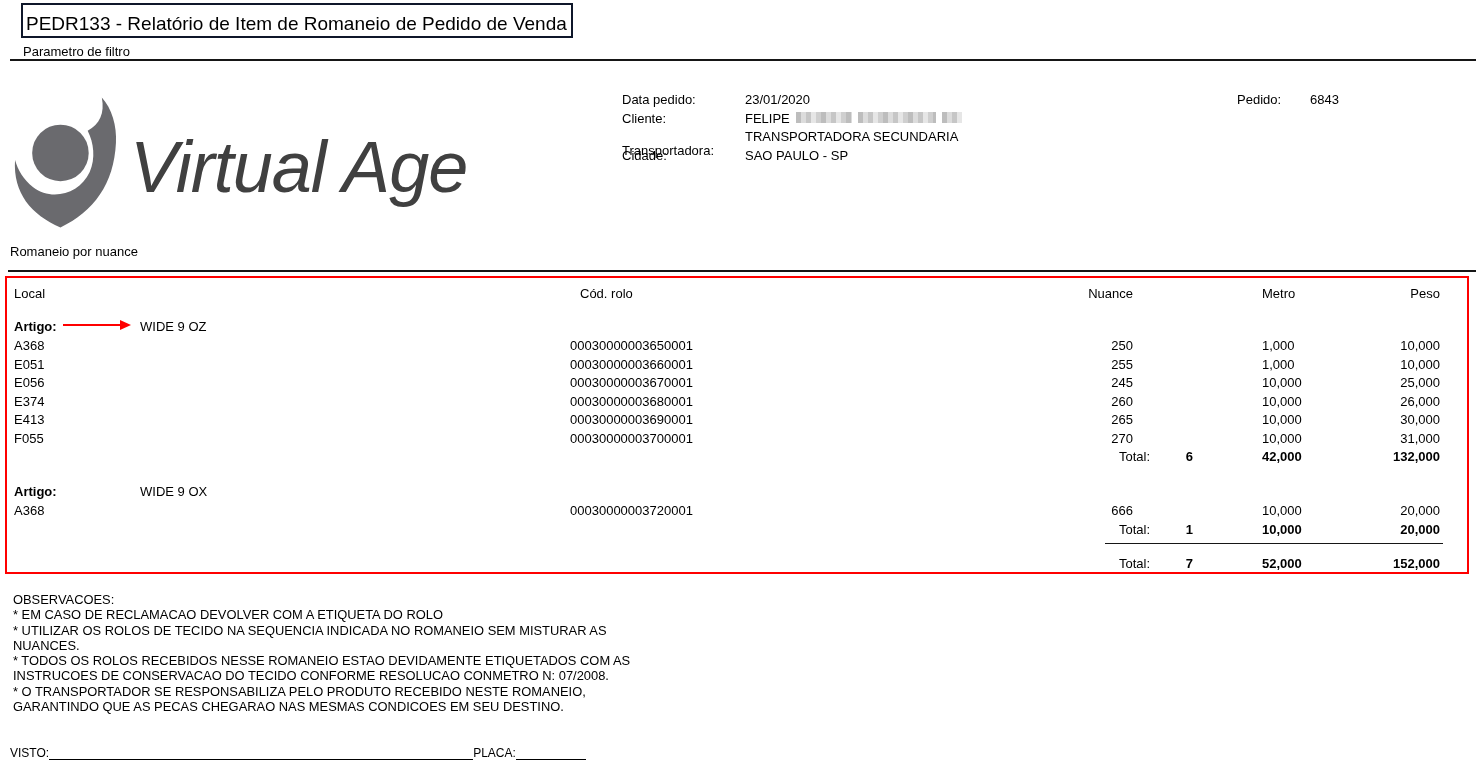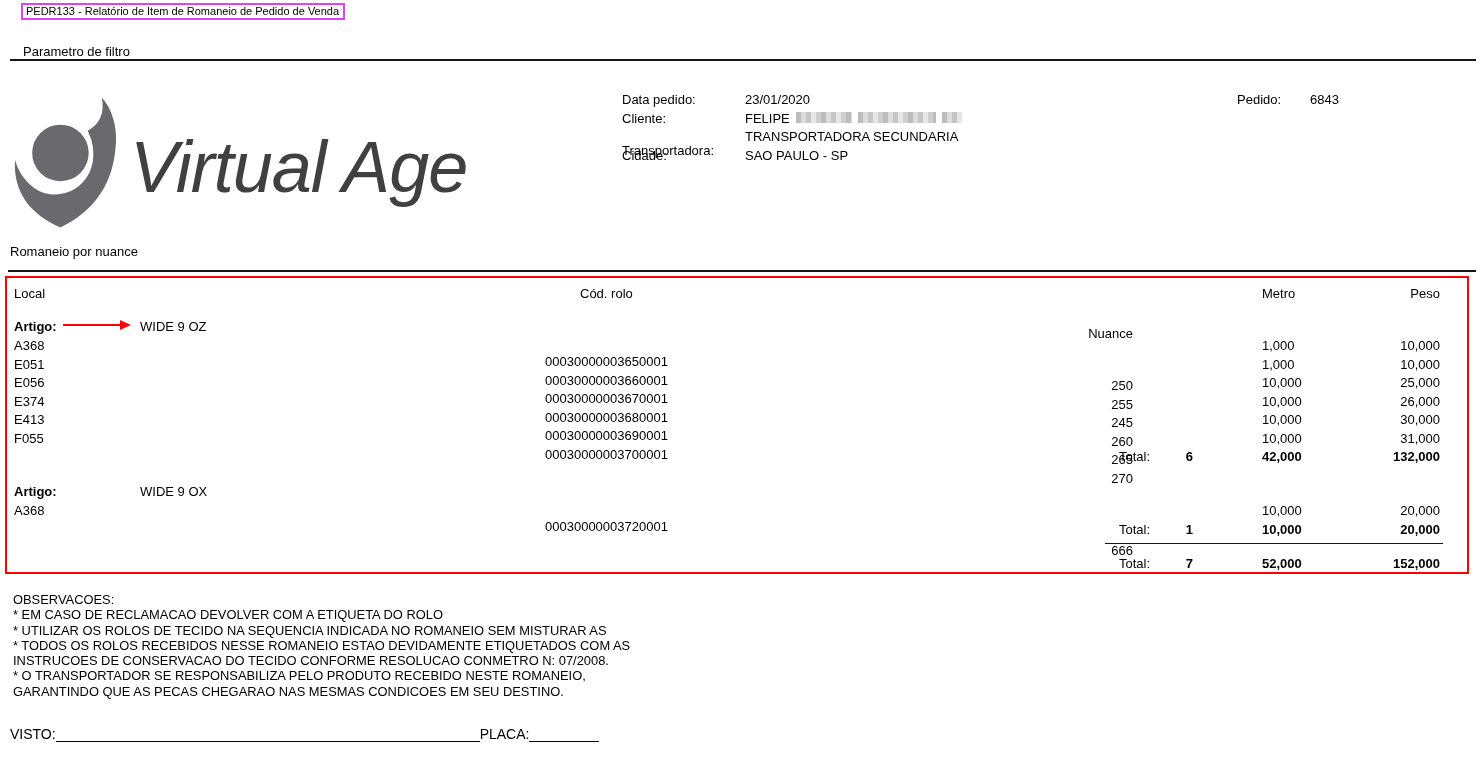--- a/index.html
+++ b/index.html
@@ -3,21 +3,21 @@
 <meta charset="utf-8">
 <style>
   html,body{margin:0;padding:0;background:#fff;}
   .page{
     position:relative;width:1484px;height:760px;background:#ffffff;overflow:hidden;
     font-family:"Liberation Sans","DejaVu Sans",sans-serif;color:#000;font-size:13px;
   }
   .abs{position:absolute;white-space:nowrap;}
 
   
-  .title-box{left:21px;top:3px;border:2px solid #d946ef;padding:0 4px 1px 3px;font-size:11px;}
+  .title-box{left:21px;top:3px;border:2px solid #0f172a;padding:8px 4px 1px 3px;font-size:19px;}
   .subtitle{left:23px;top:44px;}
   .rule-top{left:10px;top:59px;width:1466px;border-top:2px solid #161616;height:0;}
 
   
   .logo-icon{left:13px;top:97px;}
   .logo-text{left:130px;top:126px;font-size:72px;font-style:italic;color:#404040;letter-spacing:-1px;}
 
   
   .info-label{left:622px;}
   .info-value{left:745px;}
@@ -31,41 +31,41 @@
   .red-a{width:56px;} .red-b{width:78px;} .red-c{width:20px;}
 
   
   .section-title{left:10px;top:244px;}
   .rule-table{left:8px;top:270px;width:1468px;border-top:2px solid #161616;height:0;}
   .red-box{left:5px;top:276px;width:1460px;height:294px;border:2px solid #ff0000;}
 
   .trow{position:absolute;left:0;width:1484px;height:17px;padding-left:44px;}
   .c-local{position:absolute;left:14px;}
   .c-codh{position:absolute;left:580px;}
-  .c-cod{position:absolute;left:545px;margin-top:16px;}
-  .c-nuance{position:absolute;left:1013px;width:120px;text-align:right;margin-top:40px;}
+  .c-cod{position:absolute;left:570px;}
+  .c-nuance{position:absolute;left:1013px;width:120px;text-align:right;}
   .c-metro{position:absolute;left:1262px;width:120px;text-align:left;}
   .c-peso{position:absolute;left:1320px;width:120px;text-align:right;}
   .c-artigo{position:absolute;left:14px;font-weight:bold;}
   .c-artname{position:absolute;left:140px;}
   .c-totlabel{position:absolute;left:1030px;width:120px;text-align:right;font-weight:normal;}
   .c-count{position:absolute;left:1073px;width:120px;text-align:right;font-weight:bold;}
   .bold{font-weight:bold;}
   .grand-rule{left:1105px;top:543px;width:338px;border-top:1.5px solid #161616;height:0;}
 
   
   .arrow-line{left:63px;top:324px;width:58px;height:2px;background:#ff0000;}
   .arrow-head{left:120px;top:319.5px;width:0;height:0;border-left:11px solid #ff0000;
     border-top:5.5px solid transparent;border-bottom:5.5px solid transparent;}
 
   
   .footer{position:absolute;left:10px;top:592px;font-size:12.9px;line-height:15.3px;}
   .footer div{white-space:pre;}
   .footer .ind{padding-left:3px;}
-  .visto-row{position:absolute;left:10px;top:726px;display:flex;align-items:flex-end;font-size:14px;}
+  .visto-row{position:absolute;left:10px;top:746px;display:flex;align-items:flex-end;font-size:12px;}
   .sign-line{display:inline-block;width:424px;height:13px;border-bottom:1.3px solid #000;}
   .placa-line{display:inline-block;width:70px;height:13px;border-bottom:1.3px solid #000;}
 </style>
 </head>
 <body>
 
 <div class="page">
 
   <div class="abs title-box">
     <span>PEDR133 - Relatório de Item de Romaneio de Pedido de Venda</span>
@@ -190,20 +190,21 @@
     <span class="c-totlabel">Total:</span>
     <span class="c-count">7</span>
     <span class="c-metro bold">52,000</span>
     <span class="c-peso bold">152,000</span>
   </div>
 
   <div class="footer">
     <div class="ind">OBSERVACOES:</div>
     <div class="ind">* EM CASO DE RECLAMACAO DEVOLVER COM A ETIQUETA DO ROLO</div>
     <div class="ind">* UTILIZAR OS ROLOS DE TECIDO NA SEQUENCIA INDICADA NO ROMANEIO SEM MISTURAR AS</div>
+    <div class="ind">NUANCES.</div>
     <div class="ind">* TODOS OS ROLOS RECEBIDOS NESSE ROMANEIO ESTAO DEVIDAMENTE ETIQUETADOS COM AS</div>
     <div class="ind">INSTRUCOES DE CONSERVACAO DO TECIDO CONFORME RESOLUCAO CONMETRO N: 07/2008.</div>
     <div class="ind">* O TRANSPORTADOR SE RESPONSABILIZA PELO PRODUTO RECEBIDO NESTE ROMANEIO,</div>
     <div class="ind">GARANTINDO QUE AS PECAS CHEGARAO NAS MESMAS CONDICOES EM SEU DESTINO.</div>
   </div>
 
   <div class="visto-row">
     <span>VISTO:</span>
     <span class="sign-line"></span>
     <span>PLACA:</span>

